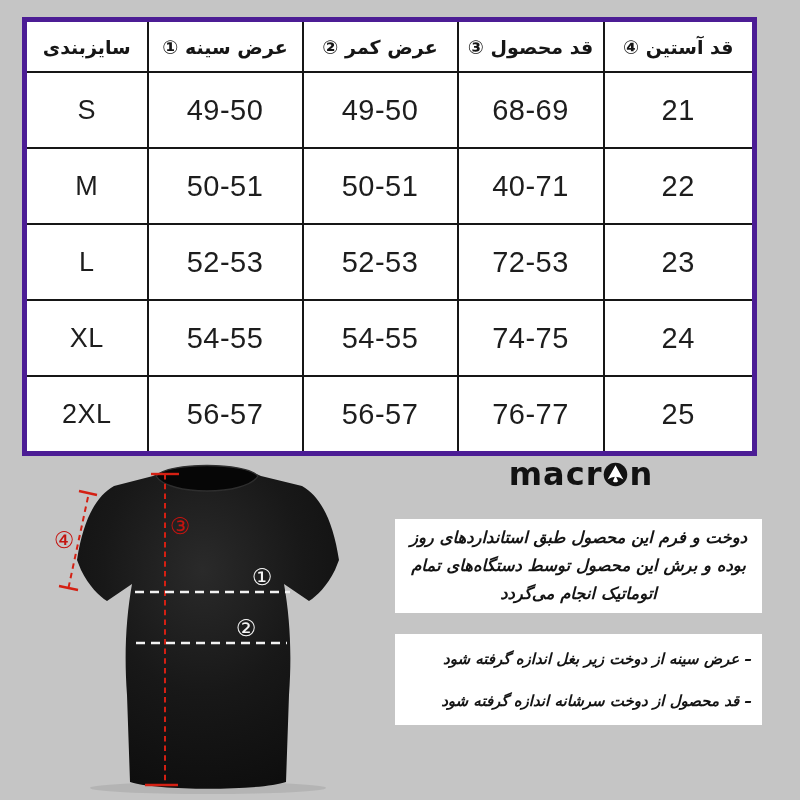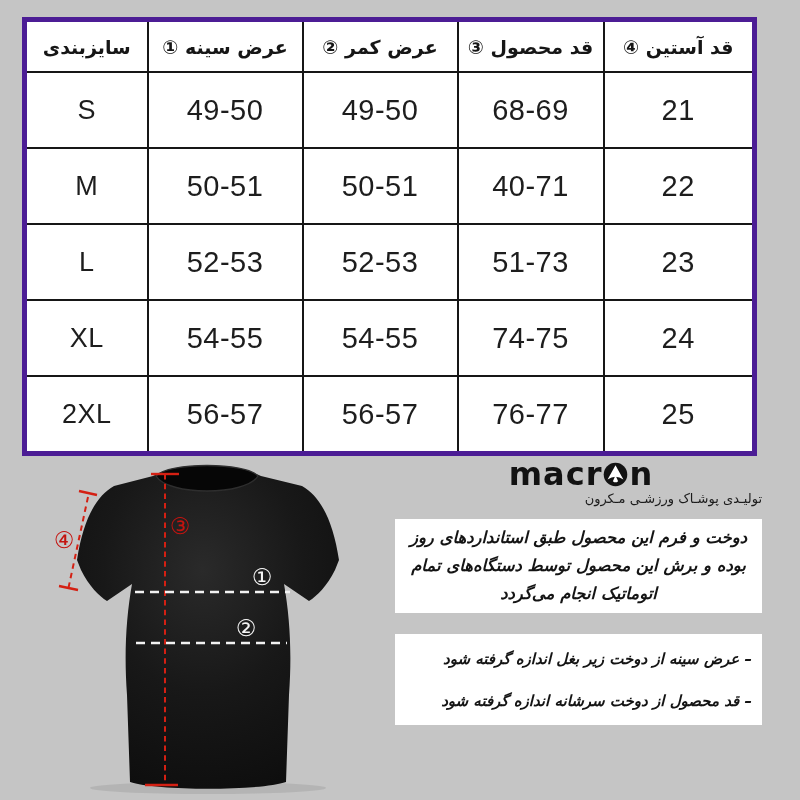--- a/index.html
+++ b/index.html
@@ -170,21 +170,21 @@
         <td class="size-cell">M</td>
         <td>50-51</td>
         <td>50-51</td>
         <td>40-71</td>
         <td>22</td>
       </tr>
       <tr>
         <td class="size-cell">L</td>
         <td>52-53</td>
         <td>52-53</td>
-        <td>51-73</td>
+        <td>72-53</td>
         <td>23</td>
       </tr>
       <tr>
         <td class="size-cell">XL</td>
         <td>54-55</td>
         <td>54-55</td>
         <td>74-75</td>
         <td>24</td>
       </tr>
       <tr>
@@ -253,21 +253,20 @@
   <div class="brand">
     <div class="wordmark">
       <span class="wm-text">macr</span>
       <svg viewBox="0 0 24 24" width="25" height="25">
         <circle cx="12" cy="12" r="11.3" fill="#121212"></circle>
         <path d="M12 3.2 L19.6 16.8 Q12 11.6 4.4 16.8 Z" fill="#ffffff"></path>
         <path d="M12 12.6 L14.5 18.4 Q12 20.7 9.5 18.4 Z" fill="#ffffff"></path>
       </svg>
       <span class="wm-text">n</span>
     </div>
-    <div class="brand-subtitle">تولیـدی پوشـاک ورزشـی مـکرون</div>
   </div>
 
   <div class="note-box note-production">
     <div>دوخت و فرم این محصول طبق استانداردهای روز</div>
     <div>بوده و برش این محصول توسط دستگاه‌های تمام</div>
     <div>اتوماتیک انجام می‌گردد</div>
   </div>
 
   <div class="note-box note-measure">
     <div>– عرض سینه از دوخت زیر بغل اندازه گرفته شود</div>

